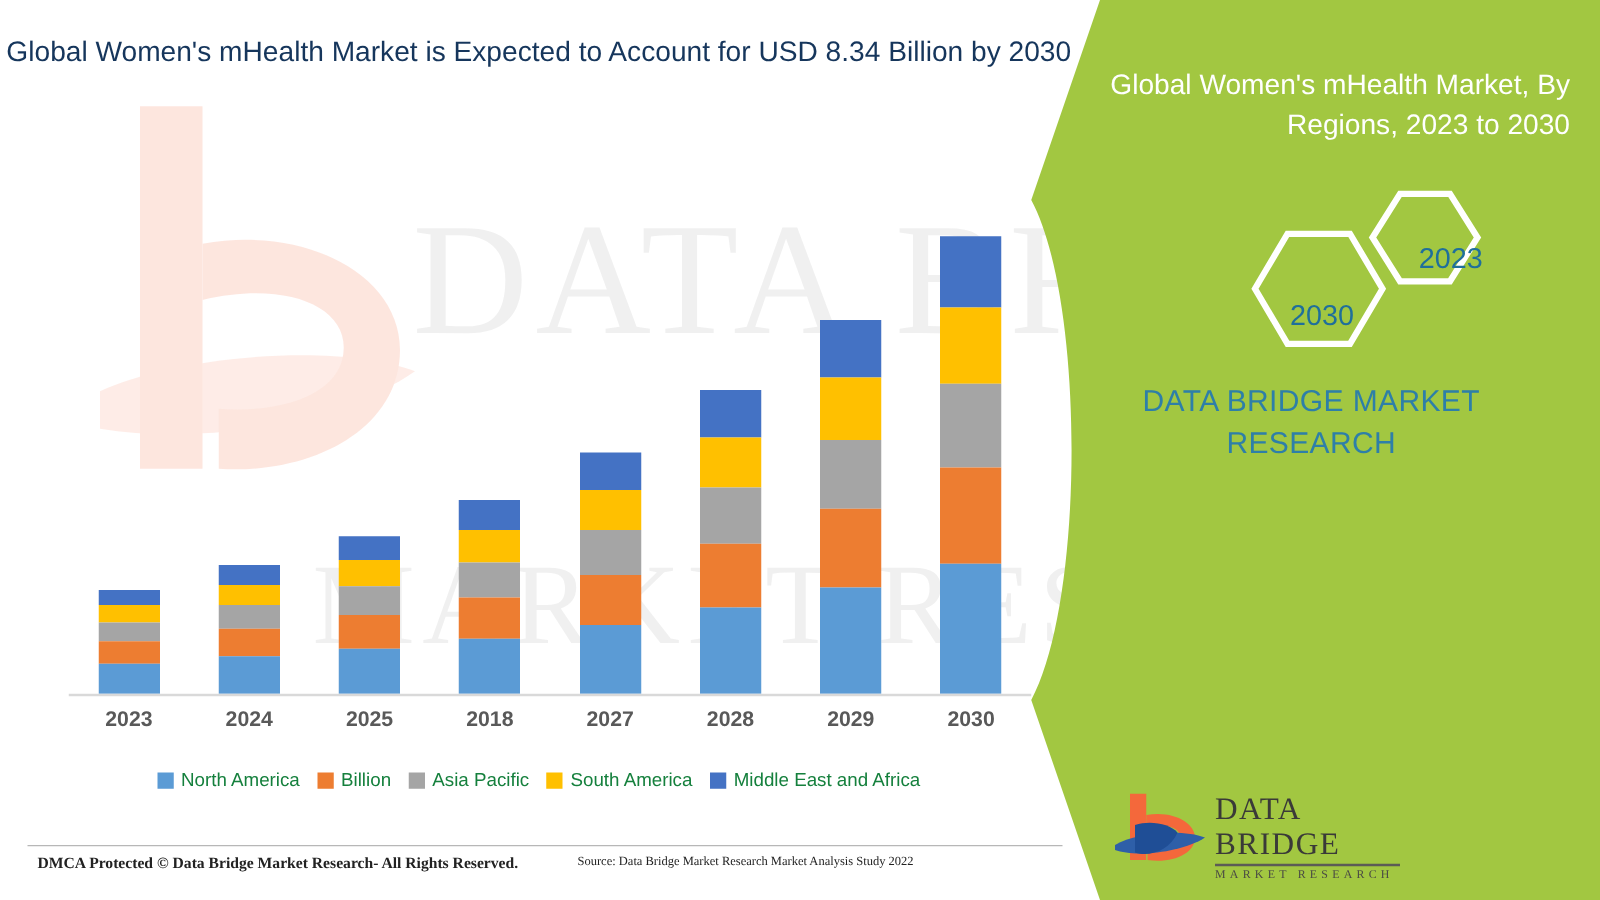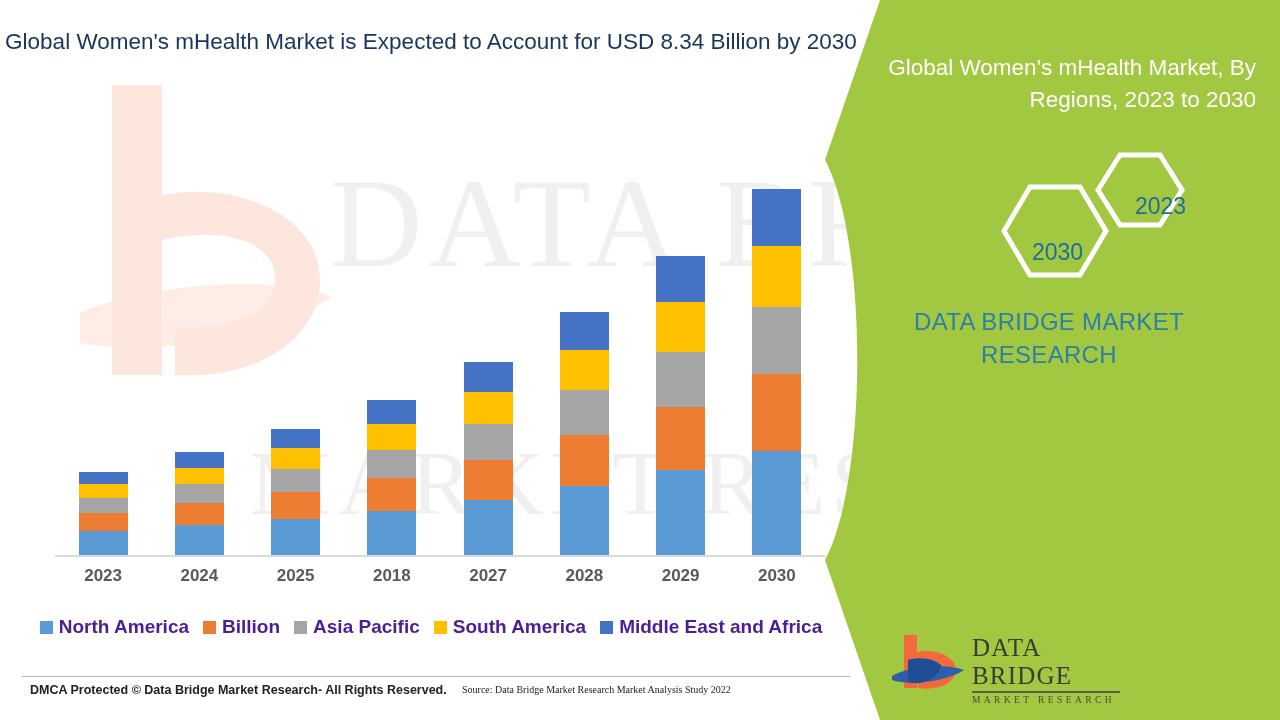--- a/index.html
+++ b/index.html
@@ -117,25 +117,25 @@
     font-size: 17px; font-weight: bold; color: #595959;
   }
 
   .legend {
     position: absolute; left: 0; top: 616px; width: 862px;
     display: flex; justify-content: center; align-items: center; gap: 14px;
     z-index: 3;
   }
   .legend-item { display: flex; align-items: center; gap: 6px; }
   .legend-swatch { width: 13px; height: 13px; flex: none; }
-  .legend-label { font-size: 19px; font-weight: bold; color: #4c1d95; white-space: nowrap; }
+  .legend-label { font-size: 15px; font-weight: normal; color: #15803d; white-space: nowrap; }
 
   .footer-left {
     position: absolute; left: 30px; top: 683px; z-index: 3;
-    font-family: Liberation Sans, sans-serif; font-size: 12.5px; color: #222; font-weight: bold;
+    font-family: Liberation Serif, serif; font-size: 12.5px; color: #222; font-weight: bold;
   }
   .footer-right {
     position: absolute; left: 462px; top: 684px; z-index: 3;
     font-family: "Liberation Serif", serif; font-size: 10px; color: #222;
   }
   .footer-rule {
     position: absolute; left: 22px; top: 676px; width: 828px; height: 1px;
     background: #b7b7b7; z-index: 3;
   }
 </style>

